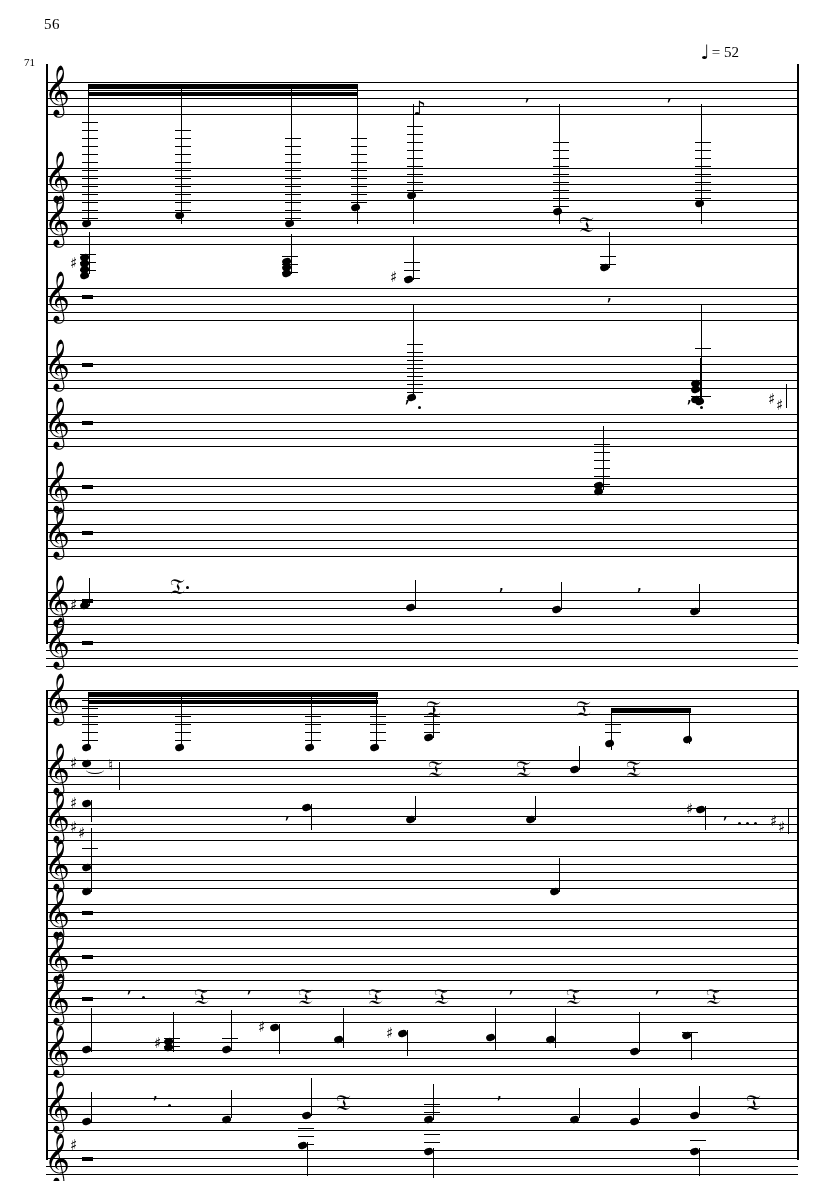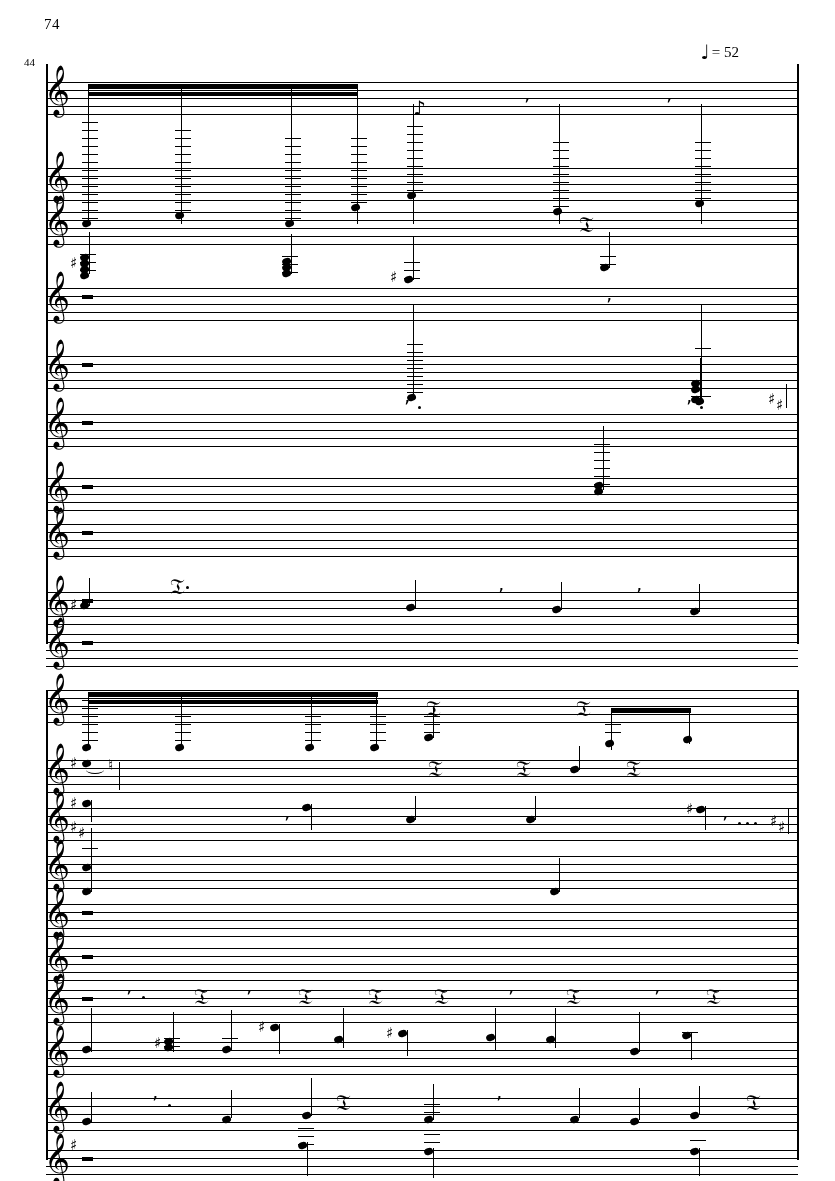--- a/index.html
+++ b/index.html
@@ -164,22 +164,22 @@
     height: 7px;
     border-bottom: 1.3px solid #000;
     border-radius: 0 0 50% 50%;
   }
 </style>
 </head>
 <body>
 
 <div class="page">
 
-  <div class="page-number">74</div>
-  <div class="measure-number">44</div>
+  <div class="page-number">56</div>
+  <div class="measure-number">71</div>
 
   <div class="tempo">
     <span class="tempo-note">♩</span><span>= 52</span>
   </div>
 
   <div class="system" id="sys1" style="top:62px;">
     <div class="sys-barline" style="top:2px;height:580px;"></div>
 
     <div class="staff" style="top:20px;">
       <div class="line l0"></div>

